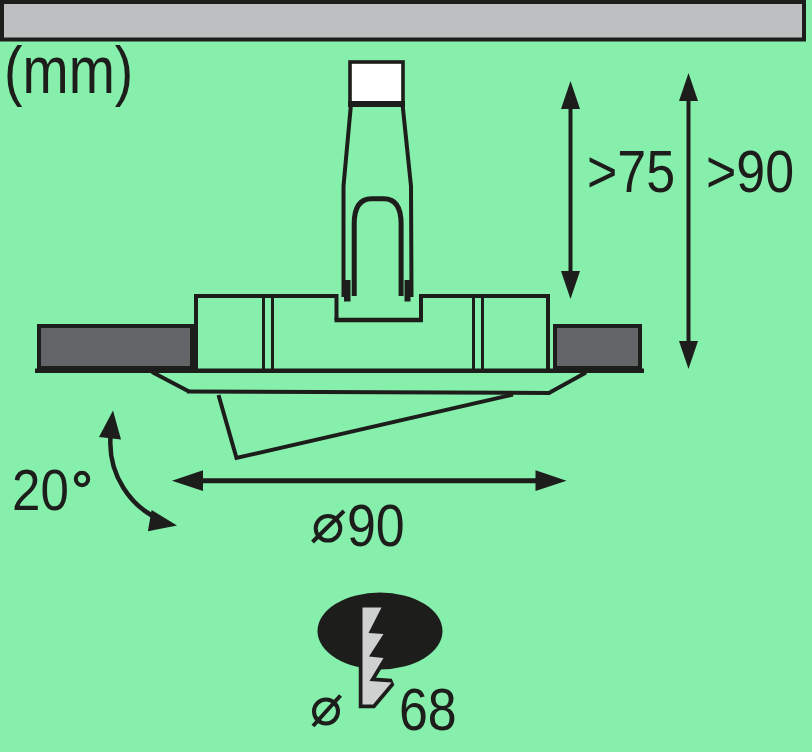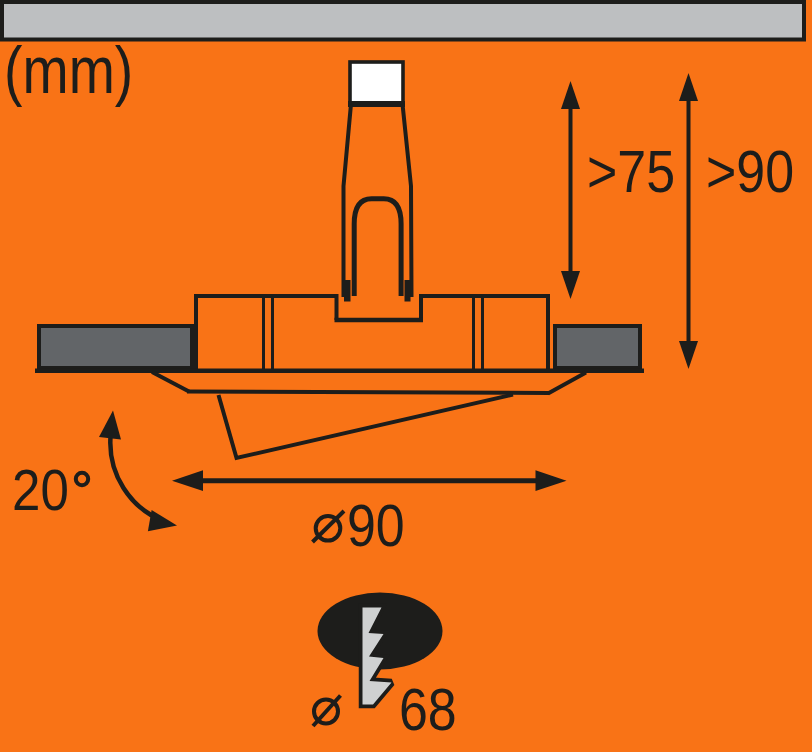--- a/index.html
+++ b/index.html
@@ -1,16 +1,16 @@
 <!DOCTYPE html>
 <html><head>
 <meta charset="utf-8">
 <style>
   html,body{margin:0;padding:0;background:#ffffff;}
-  .wrap{position:relative;width:812px;height:752px;overflow:hidden;background:#f97316;}
+  .wrap{position:relative;width:812px;height:752px;overflow:hidden;background:#86efac;}
   svg{display:block;}
   text{font-family:"Liberation Sans",sans-serif;fill:#1d1d1b;}
 </style>
 </head>
 <body>
 <div class="wrap">
 <svg width="812" height="752" viewBox="0 0 812 752">
 
   <rect x="2" y="2" width="802" height="37.5" fill="#bdbfc1" stroke="#1d1d1b" stroke-width="4"></rect>
 

